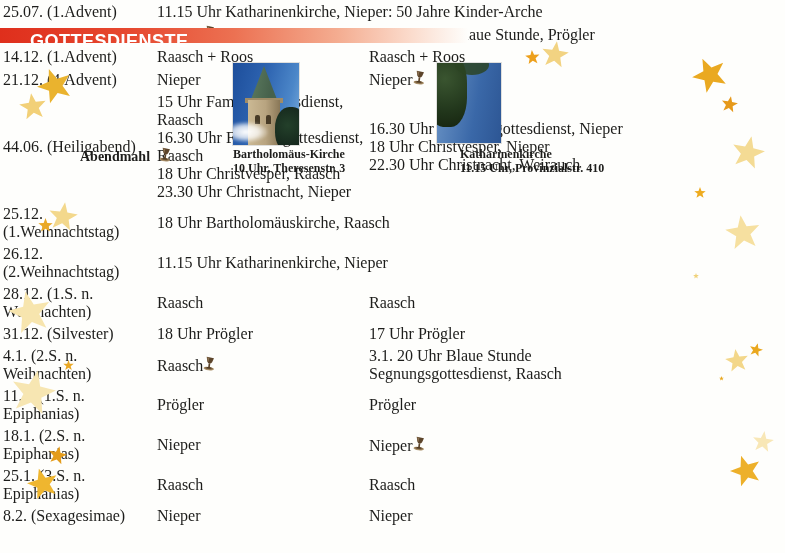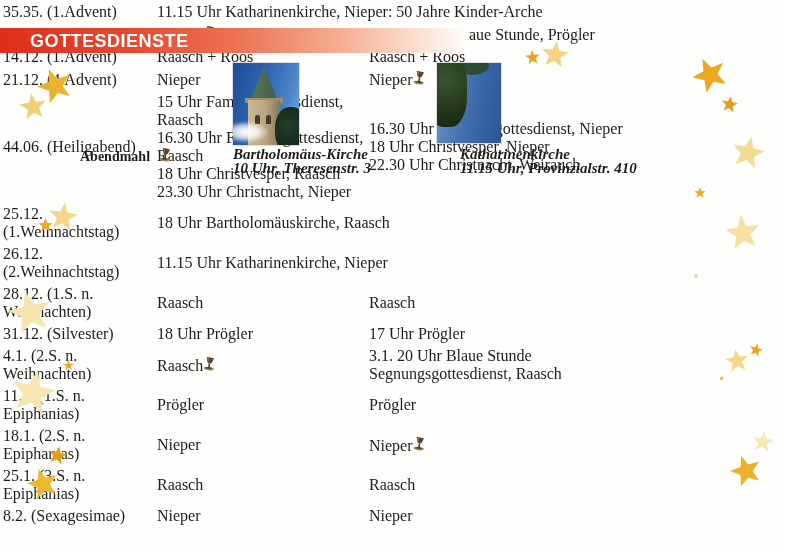--- a/index.html
+++ b/index.html
@@ -2,31 +2,31 @@
 <html><head>
 <meta charset="utf-8">
 <style>
   html,body{margin:0;padding:0;}
   .page{
     position:relative; width:785px; height:553px; overflow:hidden;
     background:#fefefc; font-family:"Liberation Serif","DejaVu Serif",serif; color:#1d1d1b;
   }
   
   .banner{
-    position:absolute; left:0; top:28px; width:468px; height:25px;
+    position:absolute; left:0; top:28px; width:468px; height:15px;
     background:linear-gradient(to right,#df2f1c 0%,#e64930 28%,#ec7152 50%,#f4ac90 72%,#fbdccd 88%,#fefefc 100%);
   }
   .banner-text{
     display:inline-block; margin-left:30px; line-height:25px;
     font-family:"Liberation Sans","DejaVu Sans",sans-serif; font-weight:bold;
     font-size:19px; letter-spacing:.5px; color:#ffffff; transform:scaleX(.95); transform-origin:left center;
   }
   
   .legend{position:absolute; left:80px; top:147px; font-weight:bold; font-size:14px; display:flex; align-items:center; gap:9px;}
-  .col-head{position:absolute; font-weight:bold; font-size:15px; line-height:13.5px; white-space:nowrap;font-style:italic;}
+  .col-head{position:absolute; font-weight:bold; font-size:12px; line-height:13.5px; white-space:nowrap;}
   .col-head.b{left:233px; top:148px;}
   .col-head.k{left:460px; top:148px;}
   
   .photo{position:absolute; overflow:hidden; box-shadow:0 0 0 1px rgba(0,0,0,.12);}
   .photo1{left:233px; top:63px; width:66px; height:82px;
     background:linear-gradient(105deg,#1d4e9b 0%,#2d63b0 40%,#4b86c8 75%,#7fb0dd 100%);}
   .photo1 .cloud{position:absolute; left:-10px; bottom:2px; width:46px; height:22px;
     background:radial-gradient(closest-side,#ffffff 0%,rgba(255,255,255,.75) 55%,rgba(255,255,255,0) 100%); filter:blur(1px);}
   .photo1 .spire{position:absolute; left:17px; top:3px; width:28px; height:36px;
     background:linear-gradient(100deg,#5d7c60 0%,#47624c 70%); clip-path:polygon(50% 0,100% 100%,0 100%);}
@@ -190,21 +190,21 @@
 
   <div class="sched-wrap">
     <table class="sched" id="schedule-table">
       <colgroup>
           <col style="width:152px">
           <col style="width:210px">
           <col style="width:273px">
         </colgroup>
       <tbody id="schedule-body">
           <tr>
-            <td>35.35. (1.Advent)</td>
+            <td>25.07. (1.Advent)</td>
             <td colspan="2">11.15 Uhr Katharinenkirche, Nieper: 50 Jahre Kinder-Arche</td>
           </tr>
           <tr>
             <td>7.12. (2.Advent)</td>
             <td>
               <div class="svc-line">Raasch<svg class="chalice-svg" width="13" height="15" viewBox="0 0 14 16">
                   <g transform="rotate(8 7 8)">
                     <ellipse cx="7" cy="13.6" rx="5.6" ry="1.7" fill="#a98f68"></ellipse>
                     <ellipse cx="7" cy="13.1" rx="4.2" ry="1.2" fill="#7c6342"></ellipse>
                     <path d="M3 1.2 L11 1.8 L9.6 6.2 Q8.8 8 7 8 Q5.2 8 4.4 6.2 Z" fill="#5d452b"></path>

